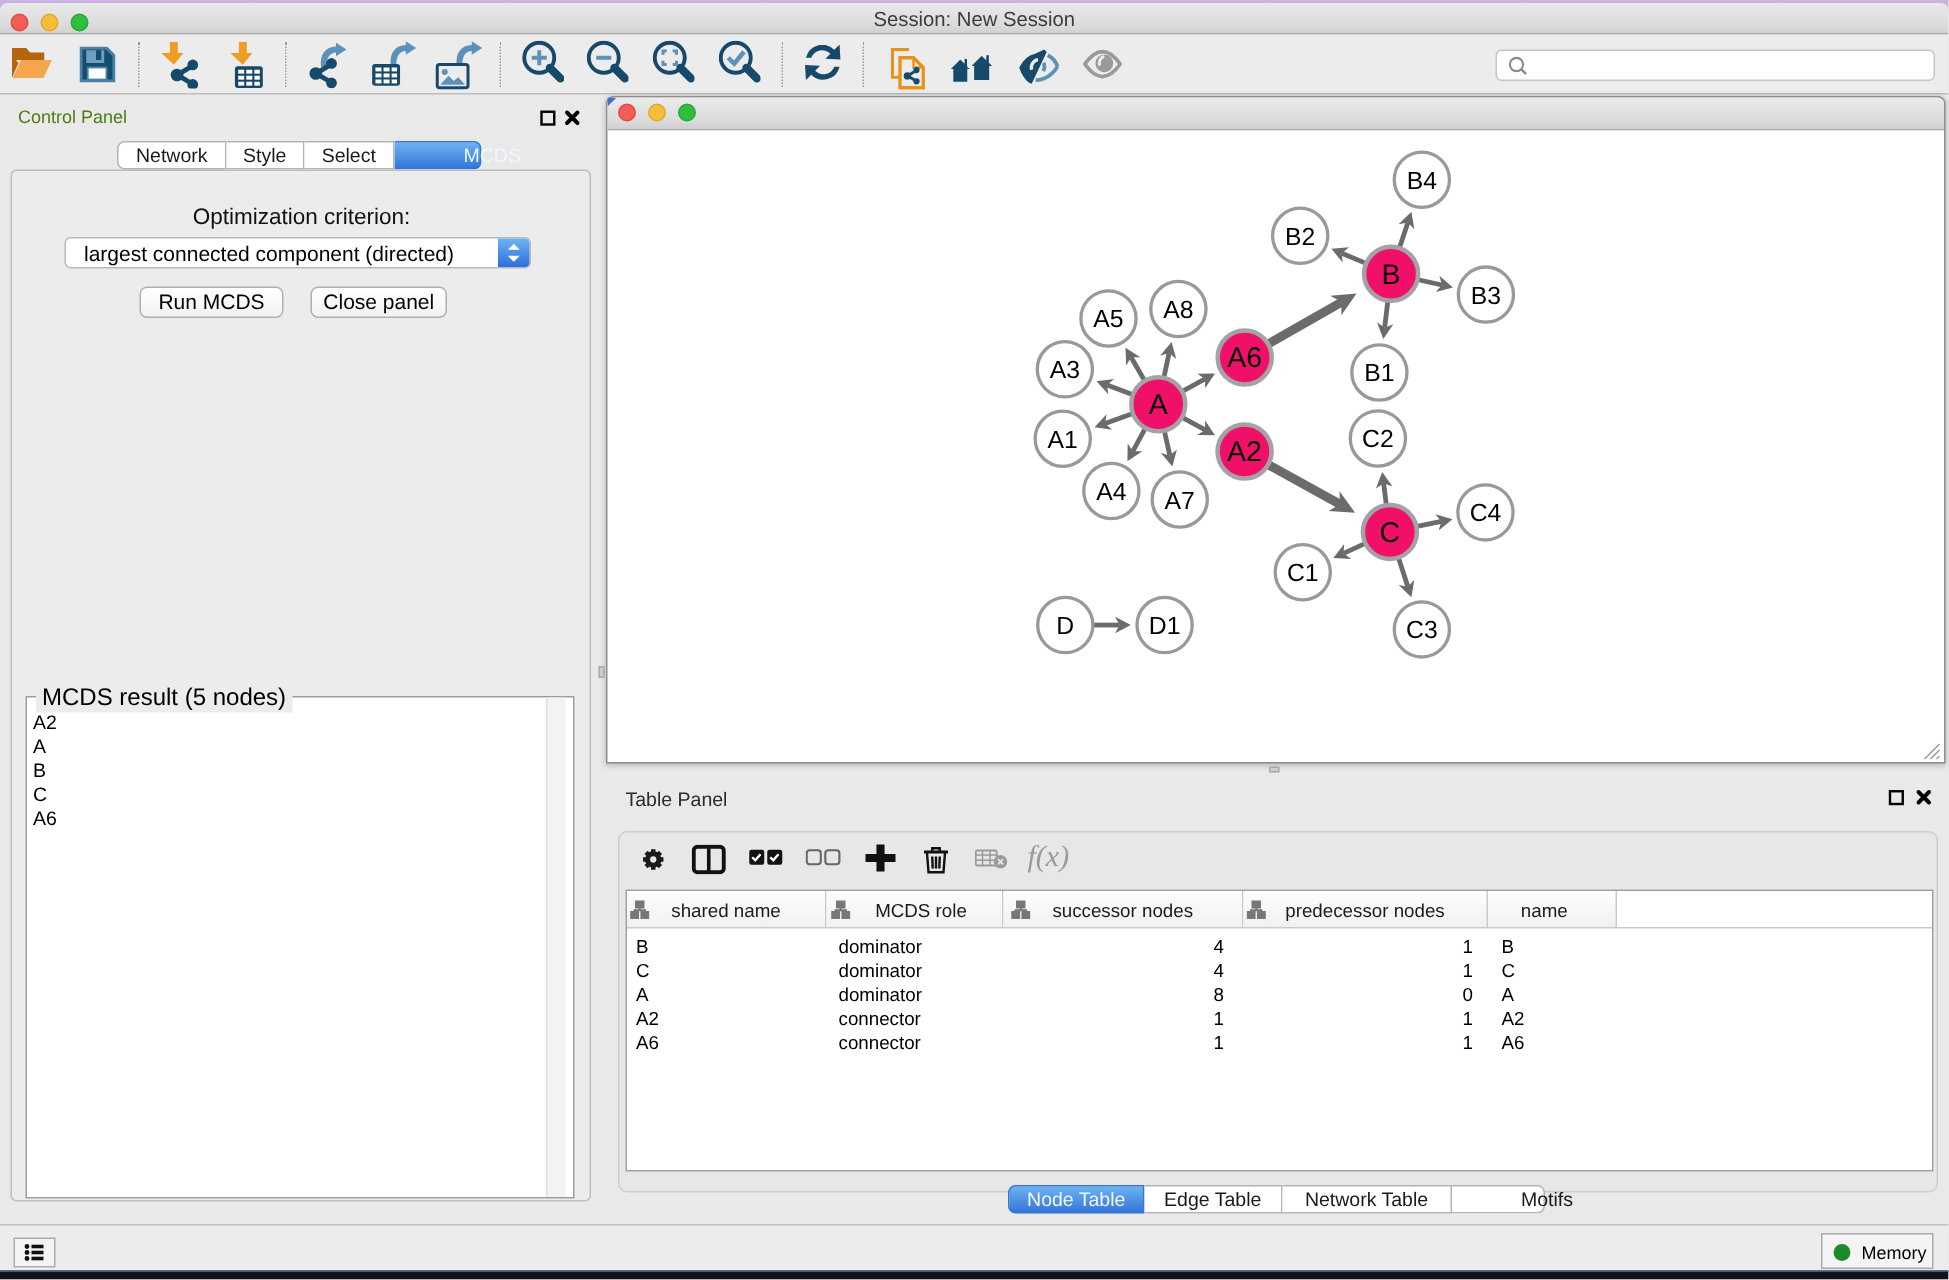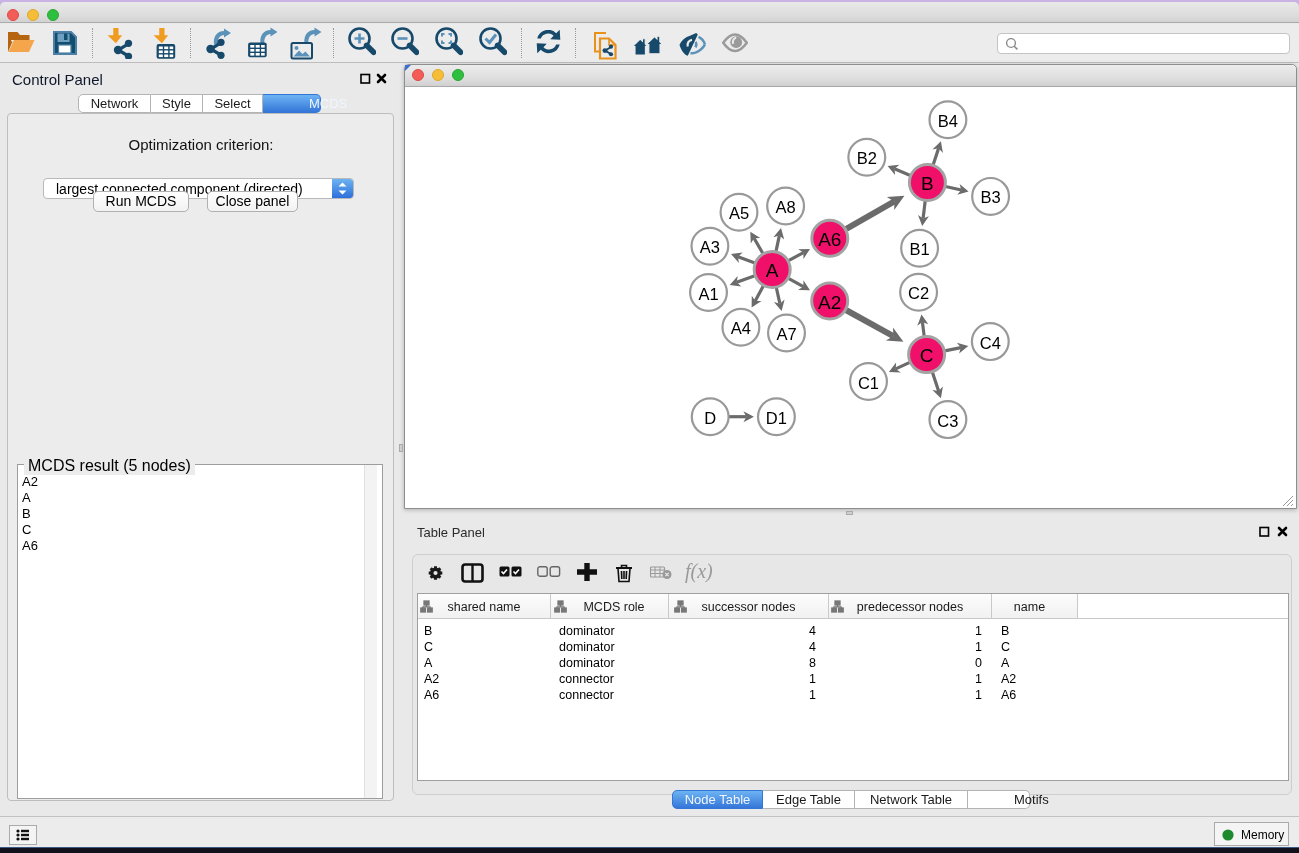--- a/index.html
+++ b/index.html
@@ -12,32 +12,32 @@
   background:linear-gradient(#e9e9e9,#dcdcdc 70%,#d2d2d2); border-bottom:1px solid #acacac;
   border-radius:5px 5px 0 0; }
 #titlebar .t { position:absolute; left:0; right:0; top:3px; text-align:center; font-size:13.5px; color:#3c3c3c; }
 .tl { position:absolute; border-radius:50%; width:12px; height:12px; top:7px; }
 
 #toolbar { left:0; top:24px; width:1299px; height:39px; background:#ececec; border-bottom:1px solid #bdbdbd; }
 .sep { position:absolute; top:4px; height:30px; width:0; border-left:1px dotted #9a9a9a; }
 #searchbox { position:absolute; left:997px; top:9px; width:293px; height:21px; background:#fff;
   border:1px solid #c4c4c4; border-radius:4px; }
 
-#cp-title { left:12px; top:71px; font-size:15px; color:#0f172a; }
+#cp-title { left:12px; top:71px; font-size:12px; color:#4d7c0f; }
 #cp-outer { left:7px; top:113px; width:387px; height:688px; background:#ececec;
   border:1px solid #bdbdbd; border-radius:4px; }
 
 .tabrow { position:absolute; display:flex; }
 .tab { height:19px; background:#fff; border:1px solid #b4b4b4; border-left:none;
   font-size:13px; color:#1a1a1a; text-align:center; line-height:18px; }
 .tab.first { border-left:1px solid #b4b4b4; border-radius:5px 0 0 5px; }
 .tab.last { border-radius:0 5px 5px 0;padding-left:46px; }
 .tab.sel { background:linear-gradient(#6db3f2,#3476d8); color:#f0f6ff; border-color:#3476d8; }
 #opt-label { left:8px; top:136px; width:386px; text-align:center; font-size:15px; color:#111; }
-#dropdown { left:43px; top:158px; width:311px; height:21px; background:#fff; border:1px solid #b9b9b9; border-radius:4px;margin-top:20px; }
+#dropdown { left:43px; top:158px; width:311px; height:21px; background:#fff; border:1px solid #b9b9b9; border-radius:4px; }
 #dropdown .txt { position:absolute; left:12px; top:2px; font-size:14px; color:#000; }
 #dropdown .step { position:absolute; right:0; top:0; width:21px; height:19px; border-radius:0 3px 3px 0;
   background:linear-gradient(#6db3f2,#2d6fdb); }
 .btn { position:absolute; height:21px; background:linear-gradient(#ffffff,#f2f2f2); border:1px solid #b0b0b0;
   border-radius:5px; font-size:14px; color:#000; text-align:center; line-height:19px; }
 
 #grp { left:17px; top:464px; width:366px; height:335px; border:1px solid #9d9d9d; background:#fff; }
 #grp-title { left:24px; top:457px; background:#ececec; padding:0 4px; font-size:16px; color:#000; }
 #grp-scroll { left:364px; top:465px; width:13px; height:333px; background:#f3f3f3; border-left:1px solid #e0e0e0; }
 .li { position:absolute; left:22px; font-size:13px; color:#000; }
@@ -61,20 +61,21 @@
 #memory { position:absolute; left:1214px; top:5px; width:75px; height:24px; background:#f4f4f4;
   border:1px solid #aaa; font-size:12px; color:#000; }
 #darkstrip { left:0; top:847px; width:1299px; height:6px; background:#12121c; border-top:1px solid #3d5a86; }
 </style></head>
 <body>
 <div class="abs" id="purple"></div>
 <div class="abs" id="titlebar">
   <div class="tl" style="left:7px;background:#f25e57;border:1px solid #df4a45;"></div>
   <div class="tl" style="left:27px;background:#f6be37;border:1px solid #e0a72e;"></div>
   <div class="tl" style="left:47px;background:#2ebf3e;border:1px solid #27a835;"></div>
+  <div class="t">Session: New Session</div>
 </div>
 <div class="abs" id="toolbar">
   <svg style="position:absolute;left:7px;top:6px" width="28" height="24" viewBox="0 0 28 24">
       <path d="M1 2 h9.5 l2.5 3 H22.5 v5 H1 z" fill="#b5650f"></path>
 <path d="M1 2 v20 l4.5 -10.5 h-1 z" fill="#b5650f"></path>
 <path d="M1.5 22 L7 10 H27.5 L22 22 Z" fill="#f5a54c"></path>
     </svg>
 <svg style="position:absolute;left:53px;top:7px" width="24" height="24" viewBox="0 0 24 24">
       <path d="M1 1 H18 L23 6 V23 H1 Z" fill="#144e6e"></path>
 <path d="M1 1 H18 L23 6 V23 H1 Z" fill="none" stroke="#4c80a6" stroke-width="2"></path>

